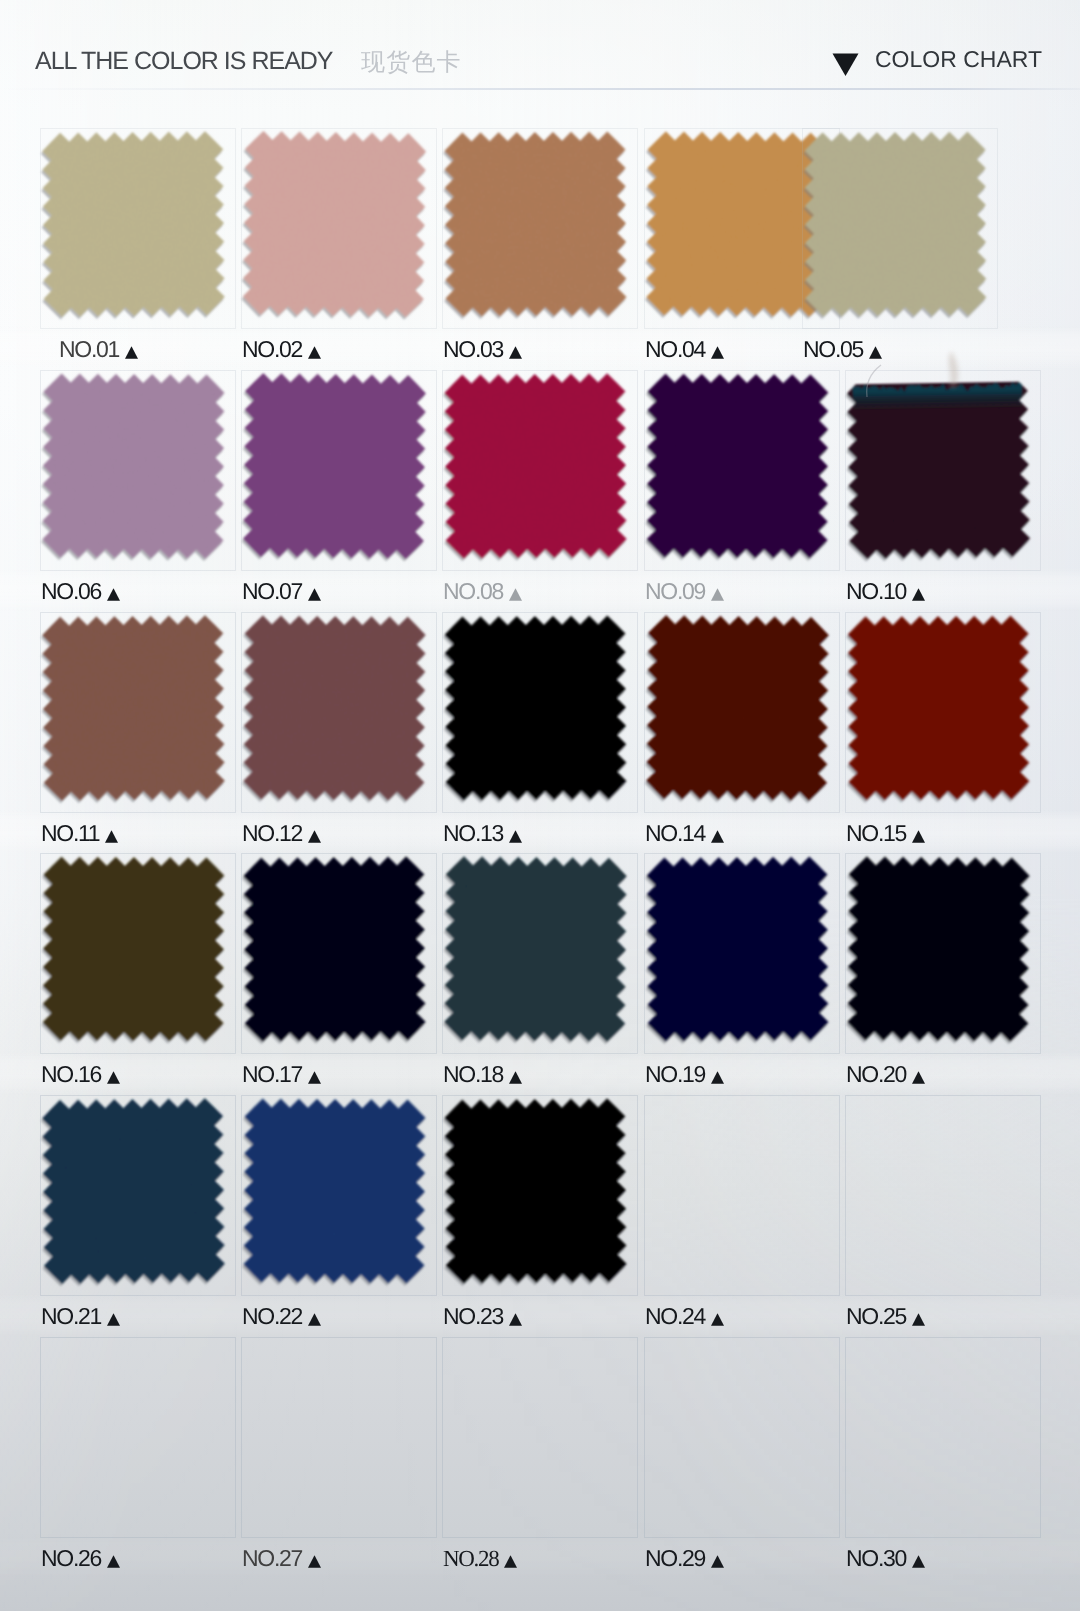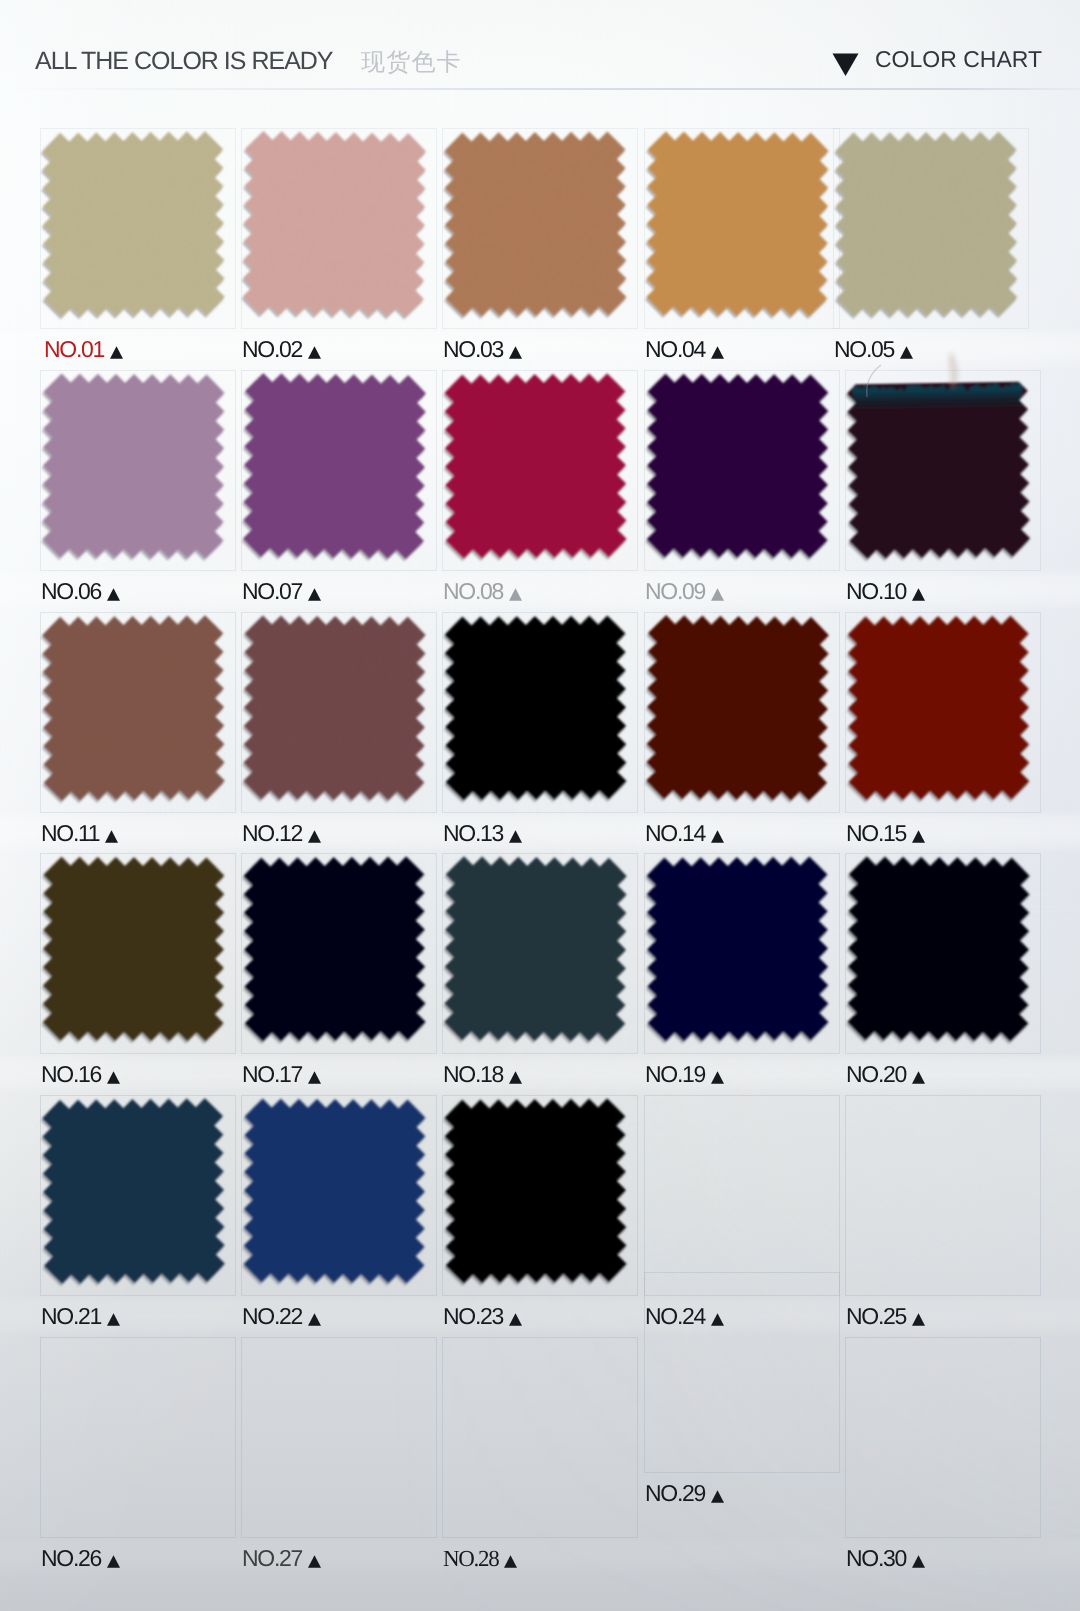--- a/index.html
+++ b/index.html
@@ -120,21 +120,21 @@
               <clipPath id="sc0">
                 <path d="M9.00,9.00 L18.06,0.00 L27.11,9.00 L36.17,0.00 L45.22,9.00 L54.28,0.00 L63.33,9.00 L72.39,0.00 L81.44,9.00 L90.50,0.00 L99.56,9.00 L108.61,0.00 L117.67,9.00 L126.72,0.00 L135.78,9.00 L144.83,0.00 L153.89,9.00 L162.94,0.00 L172.00,9.00 L172.00,9.00 L181.00,18.22 L172.00,27.44 L181.00,36.67 L172.00,45.89 L181.00,55.11 L172.00,64.33 L181.00,73.56 L172.00,82.78 L181.00,92.00 L172.00,101.22 L181.00,110.44 L172.00,119.67 L181.00,128.89 L172.00,138.11 L181.00,147.33 L172.00,156.56 L181.00,165.78 L172.00,175.00 L172.00,175.00 L162.94,184.00 L153.89,175.00 L144.83,184.00 L135.78,175.00 L126.72,184.00 L117.67,175.00 L108.61,184.00 L99.56,175.00 L90.50,184.00 L81.44,175.00 L72.39,184.00 L63.33,175.00 L54.28,184.00 L45.22,175.00 L36.17,184.00 L27.11,175.00 L18.06,184.00 L9.00,175.00 L9.00,175.00 L0.00,165.78 L9.00,156.56 L0.00,147.33 L9.00,138.11 L0.00,128.89 L9.00,119.67 L0.00,110.44 L9.00,101.22 L0.00,92.00 L9.00,82.78 L0.00,73.56 L9.00,64.33 L0.00,55.11 L9.00,45.89 L0.00,36.67 L9.00,27.44 L0.00,18.22 L9.00,9.00 Z"></path>
               </clipPath>
             </defs>
             <g transform="translate(9,9) rotate(-0.6 90.5 92)" filter="url(#sf0)">
               <path d="M9.00,9.00 L18.06,0.00 L27.11,9.00 L36.17,0.00 L45.22,9.00 L54.28,0.00 L63.33,9.00 L72.39,0.00 L81.44,9.00 L90.50,0.00 L99.56,9.00 L108.61,0.00 L117.67,9.00 L126.72,0.00 L135.78,9.00 L144.83,0.00 L153.89,9.00 L162.94,0.00 L172.00,9.00 L172.00,9.00 L181.00,18.22 L172.00,27.44 L181.00,36.67 L172.00,45.89 L181.00,55.11 L172.00,64.33 L181.00,73.56 L172.00,82.78 L181.00,92.00 L172.00,101.22 L181.00,110.44 L172.00,119.67 L181.00,128.89 L172.00,138.11 L181.00,147.33 L172.00,156.56 L181.00,165.78 L172.00,175.00 L172.00,175.00 L162.94,184.00 L153.89,175.00 L144.83,184.00 L135.78,175.00 L126.72,184.00 L117.67,175.00 L108.61,184.00 L99.56,175.00 L90.50,184.00 L81.44,175.00 L72.39,184.00 L63.33,175.00 L54.28,184.00 L45.22,175.00 L36.17,184.00 L27.11,175.00 L18.06,184.00 L9.00,175.00 L9.00,175.00 L0.00,165.78 L9.00,156.56 L0.00,147.33 L9.00,138.11 L0.00,128.89 L9.00,119.67 L0.00,110.44 L9.00,101.22 L0.00,92.00 L9.00,82.78 L0.00,73.56 L9.00,64.33 L0.00,55.11 L9.00,45.89 L0.00,36.67 L9.00,27.44 L0.00,18.22 L9.00,9.00 Z" transform="translate(-1.4,2.6)" fill="rgba(122,126,132,0.55)"></path>
               <path d="M9.00,9.00 L18.06,0.00 L27.11,9.00 L36.17,0.00 L45.22,9.00 L54.28,0.00 L63.33,9.00 L72.39,0.00 L81.44,9.00 L90.50,0.00 L99.56,9.00 L108.61,0.00 L117.67,9.00 L126.72,0.00 L135.78,9.00 L144.83,0.00 L153.89,9.00 L162.94,0.00 L172.00,9.00 L172.00,9.00 L181.00,18.22 L172.00,27.44 L181.00,36.67 L172.00,45.89 L181.00,55.11 L172.00,64.33 L181.00,73.56 L172.00,82.78 L181.00,92.00 L172.00,101.22 L181.00,110.44 L172.00,119.67 L181.00,128.89 L172.00,138.11 L181.00,147.33 L172.00,156.56 L181.00,165.78 L172.00,175.00 L172.00,175.00 L162.94,184.00 L153.89,175.00 L144.83,184.00 L135.78,175.00 L126.72,184.00 L117.67,175.00 L108.61,184.00 L99.56,175.00 L90.50,184.00 L81.44,175.00 L72.39,184.00 L63.33,175.00 L54.28,184.00 L45.22,175.00 L36.17,184.00 L27.11,175.00 L18.06,184.00 L9.00,175.00 L9.00,175.00 L0.00,165.78 L9.00,156.56 L0.00,147.33 L9.00,138.11 L0.00,128.89 L9.00,119.67 L0.00,110.44 L9.00,101.22 L0.00,92.00 L9.00,82.78 L0.00,73.56 L9.00,64.33 L0.00,55.11 L9.00,45.89 L0.00,36.67 L9.00,27.44 L0.00,18.22 L9.00,9.00 Z" fill="#bcb48e"></path>
               <path d="M9.00,9.00 L18.06,0.00 L27.11,9.00 L36.17,0.00 L45.22,9.00 L54.28,0.00 L63.33,9.00 L72.39,0.00 L81.44,9.00 L90.50,0.00 L99.56,9.00 L108.61,0.00 L117.67,9.00 L126.72,0.00 L135.78,9.00 L144.83,0.00 L153.89,9.00 L162.94,0.00 L172.00,9.00 L172.00,9.00 L181.00,18.22 L172.00,27.44 L181.00,36.67 L172.00,45.89 L181.00,55.11 L172.00,64.33 L181.00,73.56 L172.00,82.78 L181.00,92.00 L172.00,101.22 L181.00,110.44 L172.00,119.67 L181.00,128.89 L172.00,138.11 L181.00,147.33 L172.00,156.56 L181.00,165.78 L172.00,175.00 L172.00,175.00 L162.94,184.00 L153.89,175.00 L144.83,184.00 L135.78,175.00 L126.72,184.00 L117.67,175.00 L108.61,184.00 L99.56,175.00 L90.50,184.00 L81.44,175.00 L72.39,184.00 L63.33,175.00 L54.28,184.00 L45.22,175.00 L36.17,184.00 L27.11,175.00 L18.06,184.00 L9.00,175.00 L9.00,175.00 L0.00,165.78 L9.00,156.56 L0.00,147.33 L9.00,138.11 L0.00,128.89 L9.00,119.67 L0.00,110.44 L9.00,101.22 L0.00,92.00 L9.00,82.78 L0.00,73.56 L9.00,64.33 L0.00,55.11 L9.00,45.89 L0.00,36.67 L9.00,27.44 L0.00,18.22 L9.00,9.00 Z" filter="url(#sf0t)" opacity="0.037" clip-path="url(#sc0)"></path>
             </g>
           </svg>
-          <div class="lab" style="left: 4px; top: 209px; color: #b91c1c;"><span>NO.01</span><span class="tri"><svg width="13" height="13" viewBox="0 0 13 13">
+          <div class="lab" style="left: 19px; top: 209px; color: #404040;"><span>NO.01</span><span class="tri"><svg width="13" height="13" viewBox="0 0 13 13">
                 <polygon points="6.5,0.2 13,12.8 0,12.8" fill="#16191d"></polygon>
               </svg></span></div>
         </div>
         <div class="cell" style="left: 241.2px; top: 128px; width: 196px; height: 247px;">
           <div class="cellbox" style="width: 196px; height: 201px; opacity: 0.42;"></div>
           <svg width="199" height="202" viewBox="0 0 199 202" class="sw" style="left: -6px; top: -5px;">
             <defs>
               <linearGradient id="sg1" x1="0" y1="0" x2="0.35" y2="1">
                 <stop offset="0%" stop-color="rgba(255,255,255,0.028)"></stop>
                 <stop offset="45%" stop-color="rgba(255,255,255,0.0)"></stop>
@@ -214,21 +214,21 @@
             <g transform="translate(9,9) rotate(0.5 90.5 92)" filter="url(#sf3)">
               <path d="M9.00,9.00 L18.06,0.00 L27.11,9.00 L36.17,0.00 L45.22,9.00 L54.28,0.00 L63.33,9.00 L72.39,0.00 L81.44,9.00 L90.50,0.00 L99.56,9.00 L108.61,0.00 L117.67,9.00 L126.72,0.00 L135.78,9.00 L144.83,0.00 L153.89,9.00 L162.94,0.00 L172.00,9.00 L172.00,9.00 L181.00,18.22 L172.00,27.44 L181.00,36.67 L172.00,45.89 L181.00,55.11 L172.00,64.33 L181.00,73.56 L172.00,82.78 L181.00,92.00 L172.00,101.22 L181.00,110.44 L172.00,119.67 L181.00,128.89 L172.00,138.11 L181.00,147.33 L172.00,156.56 L181.00,165.78 L172.00,175.00 L172.00,175.00 L162.94,184.00 L153.89,175.00 L144.83,184.00 L135.78,175.00 L126.72,184.00 L117.67,175.00 L108.61,184.00 L99.56,175.00 L90.50,184.00 L81.44,175.00 L72.39,184.00 L63.33,175.00 L54.28,184.00 L45.22,175.00 L36.17,184.00 L27.11,175.00 L18.06,184.00 L9.00,175.00 L9.00,175.00 L0.00,165.78 L9.00,156.56 L0.00,147.33 L9.00,138.11 L0.00,128.89 L9.00,119.67 L0.00,110.44 L9.00,101.22 L0.00,92.00 L9.00,82.78 L0.00,73.56 L9.00,64.33 L0.00,55.11 L9.00,45.89 L0.00,36.67 L9.00,27.44 L0.00,18.22 L9.00,9.00 Z" transform="translate(-1.4,2.6)" fill="rgba(122,126,132,0.55)"></path>
               <path d="M9.00,9.00 L18.06,0.00 L27.11,9.00 L36.17,0.00 L45.22,9.00 L54.28,0.00 L63.33,9.00 L72.39,0.00 L81.44,9.00 L90.50,0.00 L99.56,9.00 L108.61,0.00 L117.67,9.00 L126.72,0.00 L135.78,9.00 L144.83,0.00 L153.89,9.00 L162.94,0.00 L172.00,9.00 L172.00,9.00 L181.00,18.22 L172.00,27.44 L181.00,36.67 L172.00,45.89 L181.00,55.11 L172.00,64.33 L181.00,73.56 L172.00,82.78 L181.00,92.00 L172.00,101.22 L181.00,110.44 L172.00,119.67 L181.00,128.89 L172.00,138.11 L181.00,147.33 L172.00,156.56 L181.00,165.78 L172.00,175.00 L172.00,175.00 L162.94,184.00 L153.89,175.00 L144.83,184.00 L135.78,175.00 L126.72,184.00 L117.67,175.00 L108.61,184.00 L99.56,175.00 L90.50,184.00 L81.44,175.00 L72.39,184.00 L63.33,175.00 L54.28,184.00 L45.22,175.00 L36.17,184.00 L27.11,175.00 L18.06,184.00 L9.00,175.00 L9.00,175.00 L0.00,165.78 L9.00,156.56 L0.00,147.33 L9.00,138.11 L0.00,128.89 L9.00,119.67 L0.00,110.44 L9.00,101.22 L0.00,92.00 L9.00,82.78 L0.00,73.56 L9.00,64.33 L0.00,55.11 L9.00,45.89 L0.00,36.67 L9.00,27.44 L0.00,18.22 L9.00,9.00 Z" fill="#c58d4c"></path>
               <path d="M9.00,9.00 L18.06,0.00 L27.11,9.00 L36.17,0.00 L45.22,9.00 L54.28,0.00 L63.33,9.00 L72.39,0.00 L81.44,9.00 L90.50,0.00 L99.56,9.00 L108.61,0.00 L117.67,9.00 L126.72,0.00 L135.78,9.00 L144.83,0.00 L153.89,9.00 L162.94,0.00 L172.00,9.00 L172.00,9.00 L181.00,18.22 L172.00,27.44 L181.00,36.67 L172.00,45.89 L181.00,55.11 L172.00,64.33 L181.00,73.56 L172.00,82.78 L181.00,92.00 L172.00,101.22 L181.00,110.44 L172.00,119.67 L181.00,128.89 L172.00,138.11 L181.00,147.33 L172.00,156.56 L181.00,165.78 L172.00,175.00 L172.00,175.00 L162.94,184.00 L153.89,175.00 L144.83,184.00 L135.78,175.00 L126.72,184.00 L117.67,175.00 L108.61,184.00 L99.56,175.00 L90.50,184.00 L81.44,175.00 L72.39,184.00 L63.33,175.00 L54.28,184.00 L45.22,175.00 L36.17,184.00 L27.11,175.00 L18.06,184.00 L9.00,175.00 L9.00,175.00 L0.00,165.78 L9.00,156.56 L0.00,147.33 L9.00,138.11 L0.00,128.89 L9.00,119.67 L0.00,110.44 L9.00,101.22 L0.00,92.00 L9.00,82.78 L0.00,73.56 L9.00,64.33 L0.00,55.11 L9.00,45.89 L0.00,36.67 L9.00,27.44 L0.00,18.22 L9.00,9.00 Z" filter="url(#sf3t)" opacity="0.029" clip-path="url(#sc3)"></path>
             </g>
           </svg>
           <div class="lab" style="left: 1px; top: 209px; color: rgb(22, 25, 29);"><span>NO.04</span><span class="tri"><svg width="13" height="13" viewBox="0 0 13 13">
                 <polygon points="6.5,0.2 13,12.8 0,12.8" fill="#16191d"></polygon>
               </svg></span></div>
         </div>
-        <div class="cell" style="left: 833px; top: 128px; width: 196px; height: 247px;">
+        <div class="cell" style="left: 802px; top: 128px; width: 196px; height: 247px;">
           <div class="cellbox" style="width: 196px; height: 201px; opacity: 0.42;"></div>
           <svg width="199" height="202" viewBox="0 0 199 202" class="sw" style="left: -6px; top: -5px;">
             <defs>
               <linearGradient id="sg4" x1="0" y1="0" x2="0.35" y2="1">
                 <stop offset="0%" stop-color="rgba(255,255,255,0.028)"></stop>
                 <stop offset="45%" stop-color="rgba(255,255,255,0.0)"></stop>
                 <stop offset="100%" stop-color="rgba(0,0,0,0.030)"></stop>
               </linearGradient>
               <filter id="sf4" x="-15%" y="-15%" width="130%" height="130%">
                 <feGaussianBlur stdDeviation="1.25"></feGaussianBlur>
@@ -832,21 +832,21 @@
           <div class="lab" style="left: 1px; top: 209px; color: #404040;"><span>NO.27</span><span class="tri"><svg width="13" height="13" viewBox="0 0 13 13">
                 <polygon points="6.5,0.2 13,12.8 0,12.8" fill="#16191d"></polygon>
               </svg></span></div>
         </div>
         <div class="cell" style="left: 442.4px; top: 1337px; width: 196px; height: 247px; font-family: Liberation Serif, serif;">
           <div class="cellbox" style="width: 196px; height: 201px; opacity: 1.02;"></div>
           <div class="lab" style="left: 1px; top: 209px; color: rgb(22, 25, 29);"><span>NO.28</span><span class="tri"><svg width="13" height="13" viewBox="0 0 13 13">
                 <polygon points="6.5,0.2 13,12.8 0,12.8" fill="#16191d"></polygon>
               </svg></span></div>
         </div>
-        <div class="cell" style="left: 643.6px; top: 1272px; width: 216px; height: 247px;">
+        <div class="cell" style="left: 643.6px; top: 1337px; width: 216px; height: 247px;">
           <div class="cellbox" style="width: 196px; height: 201px; opacity: 1.02;"></div>
           <div class="lab" style="left: 1px; top: 209px; color: rgb(22, 25, 29);"><span>NO.29</span><span class="tri"><svg width="13" height="13" viewBox="0 0 13 13">
                 <polygon points="6.5,0.2 13,12.8 0,12.8" fill="#16191d"></polygon>
               </svg></span></div>
         </div>
         <div class="cell" style="left: 844.8px; top: 1337px; width: 196px; height: 247px;">
           <div class="cellbox" style="width: 196px; height: 201px; opacity: 1.02;"></div>
           <div class="lab" style="left: 1px; top: 209px; color: rgb(22, 25, 29);"><span>NO.30</span><span class="tri"><svg width="13" height="13" viewBox="0 0 13 13">
                 <polygon points="6.5,0.2 13,12.8 0,12.8" fill="#16191d"></polygon>
               </svg></span></div>

